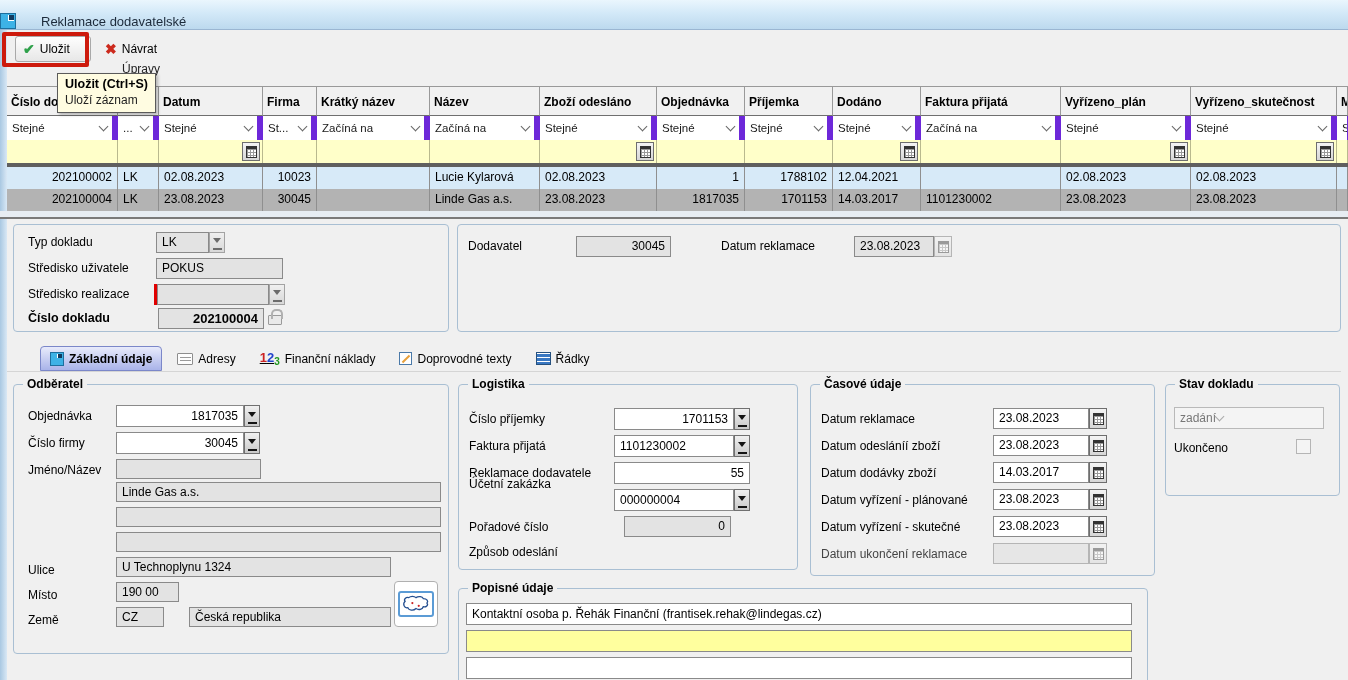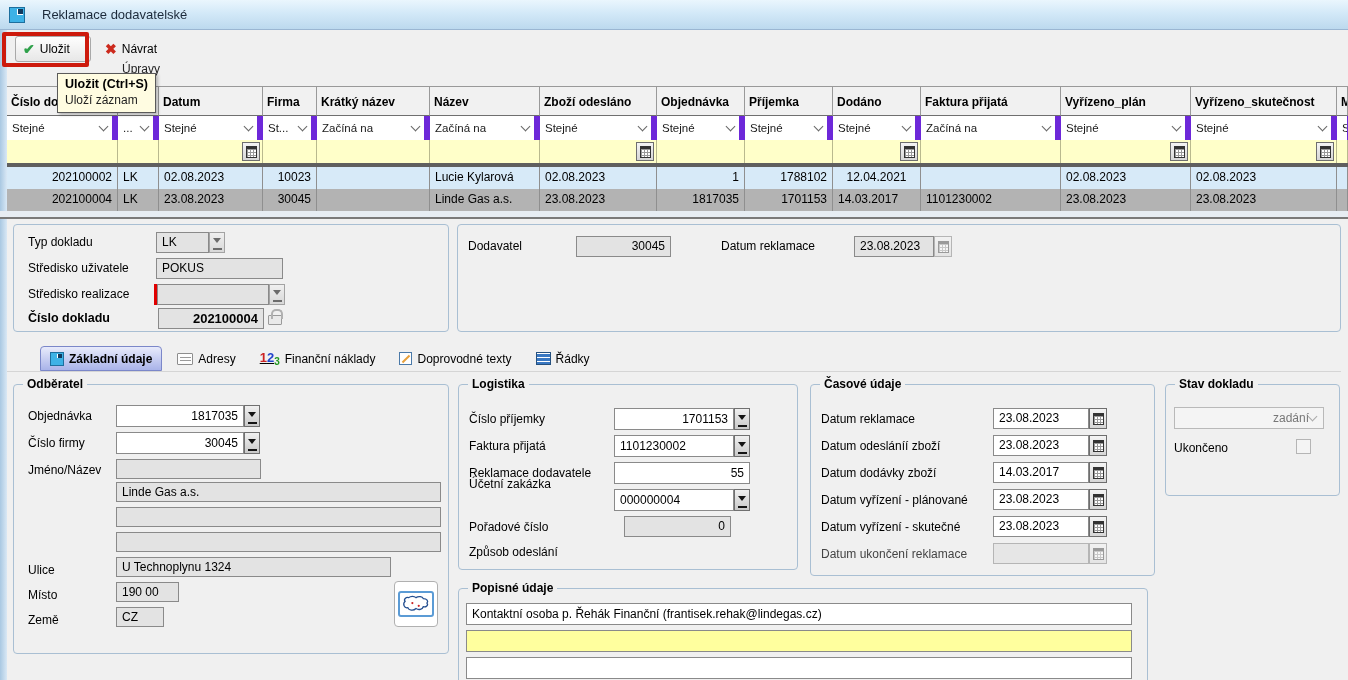--- a/index.html
+++ b/index.html
@@ -2,21 +2,21 @@
 <html><head>
 <meta charset="utf-8">
 <style>
   * { box-sizing: border-box; margin: 0; padding: 0; font-family: "Liberation Sans", sans-serif; }
   html,body { width:1348px; height:680px; }
   body { position:relative; background:#f0f0f0; overflow:hidden; font-size:12px; color:#000; }
 
   
   .titlebar { position:absolute; left:0; top:0; width:1348px; height:30px;
     background:linear-gradient(180deg,#eaf6fd 0%,#d3e9f8 45%,#bcd9ee 100%);
-    border-bottom:1px solid #9ab6d2; display:flex; align-items:center; gap:17px; padding-left:9px; }
+    border-bottom:1px solid #9ab6d2; display:flex; align-items:flex-end; gap:25px; }
   .titlebar .title { font-size:13px; color:#1c2a3a; }
   .app-icon { width:16px; height:16px; background:#3db2e6; border:1px solid #1d6f9e; position:relative; }
   .app-icon::after { content:""; position:absolute; right:1px; top:1px; width:5px; height:5px; background:#123a5e; border-left:1px solid #fff; border-bottom:1px solid #fff; }
   .frame-left { position:absolute; left:0; top:30px; width:7px; height:650px;
     background:linear-gradient(90deg,#a9c8e2,#d9e8f5); }
 
   
   .toolbar { position:absolute; left:7px; top:30px; width:1341px; height:56px; background:#f0f0f0; }
   .btn-save { position:absolute; left:8px; top:6px; width:76px; height:26px;
     background:linear-gradient(#fefefe,#e7e7e7); border:1px solid #a9a9a9; border-radius:3px;
@@ -65,21 +65,21 @@
   .lkbtn .arr { width:0; height:0; border:4px solid transparent; border-top:5px solid #141414; margin-top:3px; }
   .lkbtn .bar { width:9px; height:2px; background:#141414; margin-top:1px; }
   .lkbtn.dim { opacity:.6; }
 
   .field { position:absolute; height:21px; border:1px solid #8a8a8a; background:#fff;
     font-size:12px; line-height:19px; padding:0 5px; overflow:hidden; white-space:nowrap; }
   .field.ro { background:#e3e3e3; }
   .field.num { text-align:right; }
   .field.dis { background:#e6e6e6; border-color:#b5b5b5; }
   .combo { position:absolute; height:22px; border:1px solid #9b9b9b; background:#fff;
-    display:flex; align-items:center; justify-content:flex-end; padding:0 7px 0 5px; font-size:12px; }
+    display:flex; align-items:center; justify-content:flex-start; padding:0 7px 0 5px; font-size:12px; }
   .combo.dis { color:#777; background:#f4f4f4; border-color:#b9b9b9; }
   .combo.dis .chev { border-color:#aaa; }
   .redmark { position:absolute; width:3px; background:#e00000; }
 
   .lock { position:absolute; width:14px; height:10px; background:#e9e9e9; border:1px solid #9a9a9a; border-radius:1px; }
   .lock::before { content:""; position:absolute; left:2px; top:-7px; width:8px; height:8px;
     border:2px solid #b0b0b0; border-bottom:none; border-radius:5px 5px 0 0; }
 
   
   .gbox { position:absolute; border:1px solid #a9bfd3; border-radius:4px; background:#f0f0f0; }
@@ -252,21 +252,21 @@
     <div class="g-row g-data row-a">
       <div class="g-cell" style="width: 111px; text-align: right;">202100002</div>
       <div class="g-cell" style="width: 41px; text-align: left;">LK</div>
       <div class="g-cell" style="width: 104px; text-align: left;">02.08.2023</div>
       <div class="g-cell" style="width: 54px; text-align: right;">10023</div>
       <div class="g-cell" style="width: 113px; text-align: left;"></div>
       <div class="g-cell" style="width: 110px; text-align: left;">Lucie Kylarová</div>
       <div class="g-cell" style="width: 117px; text-align: left;">02.08.2023</div>
       <div class="g-cell" style="width: 88px; text-align: right;">1</div>
       <div class="g-cell" style="width: 88px; text-align: right;">1788102</div>
-      <div class="g-cell" style="width: 88px; text-align: center;">12.04.2021</div>
+      <div class="g-cell" style="width: 88px; text-align: left;">12.04.2021</div>
       <div class="g-cell" style="width: 140px; text-align: left;"></div>
       <div class="g-cell" style="width: 130px; text-align: left;">02.08.2023</div>
       <div class="g-cell" style="width: 146px; text-align: left;">02.08.2023</div>
       <div class="g-cell" style="width: 11px; text-align: left;"></div>
     </div>
     <div class="g-row g-data row-sel">
       <div class="g-cell" style="width: 111px; text-align: right;">202100004</div>
       <div class="g-cell" style="width: 41px; text-align: left;">LK</div>
       <div class="g-cell" style="width: 104px; text-align: left;">23.08.2023</div>
       <div class="g-cell" style="width: 54px; text-align: right;">30045</div>
@@ -368,20 +368,21 @@
   <span class="field ro" style="left:102px; top:147px; width:325px; height:20px;"></span>
 
   <span class="lbl" style="left:14px; top:178px;">Ulice</span>
   <span class="field ro" style="left:102px; top:172px; width:275px; height:20px;">U Technoplynu 1324</span>
 
   <span class="lbl" style="left:14px; top:203px;">Místo</span>
   <span class="field ro" style="left:102px; top:197px; width:63px; height:20px;">190 00</span>
 
   <span class="lbl" style="left:14px; top:228px;">Země</span>
   <span class="field ro" style="left:102px; top:222px; width:48px; height:20px;">CZ</span>
+  <span class="field ro" style="left:175px; top:222px; width:202px; height:20px;">Česká republika</span>
 
   <span class="mapbtn" style="left:380px; top:196px;">
     <span class="inner">
       <svg width="30" height="20" viewBox="0 0 32 22">
         <path d="M4 8 C2 6 5 3 8 4 C10 2 14 2 16 4 C19 2 23 3 24 5 C28 5 30 8 28 10 C30 12 27 15 24 14 C23 17 19 18 16 16 C13 19 8 18 7 15 C3 16 1 11 4 8 Z" fill="#ffffff" stroke="#234e8f" stroke-width="1.4"></path>
         <circle cx="12" cy="10" r="1.2" fill="#cc2222"></circle>
         <circle cx="19" cy="13" r="1.2" fill="#cc2222"></circle>
       </svg>
     </span>
   </span>

